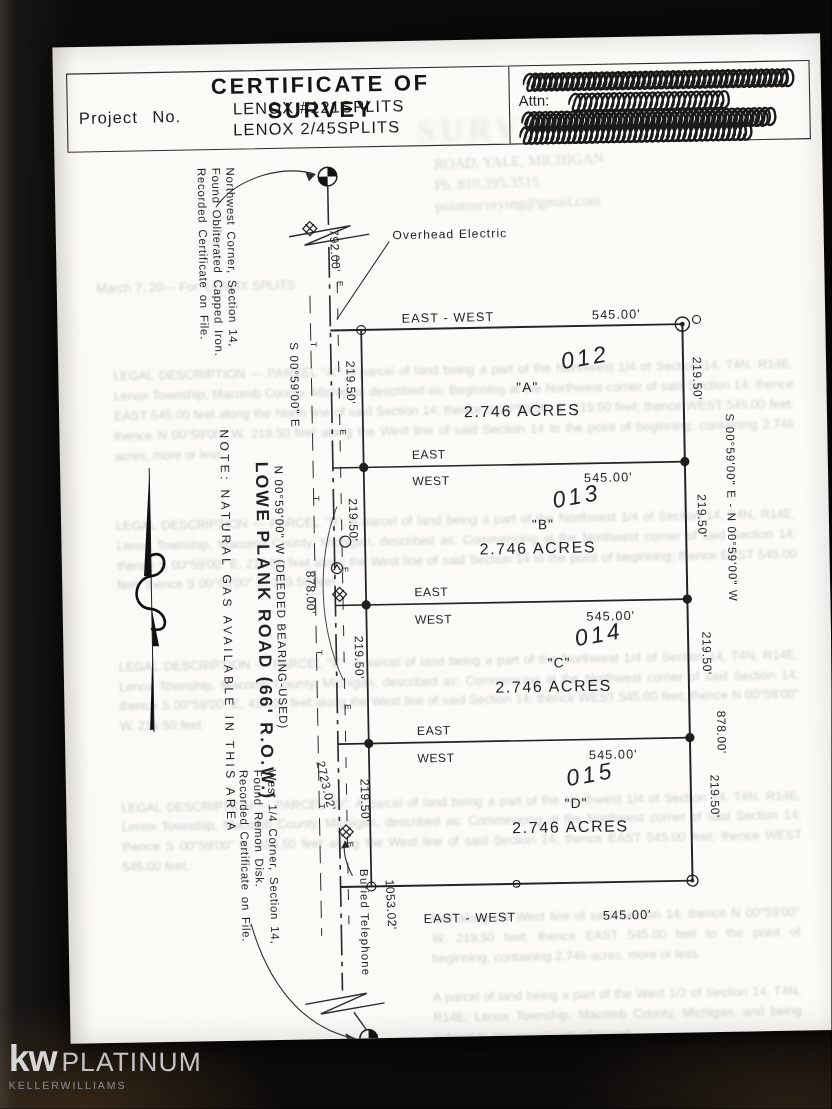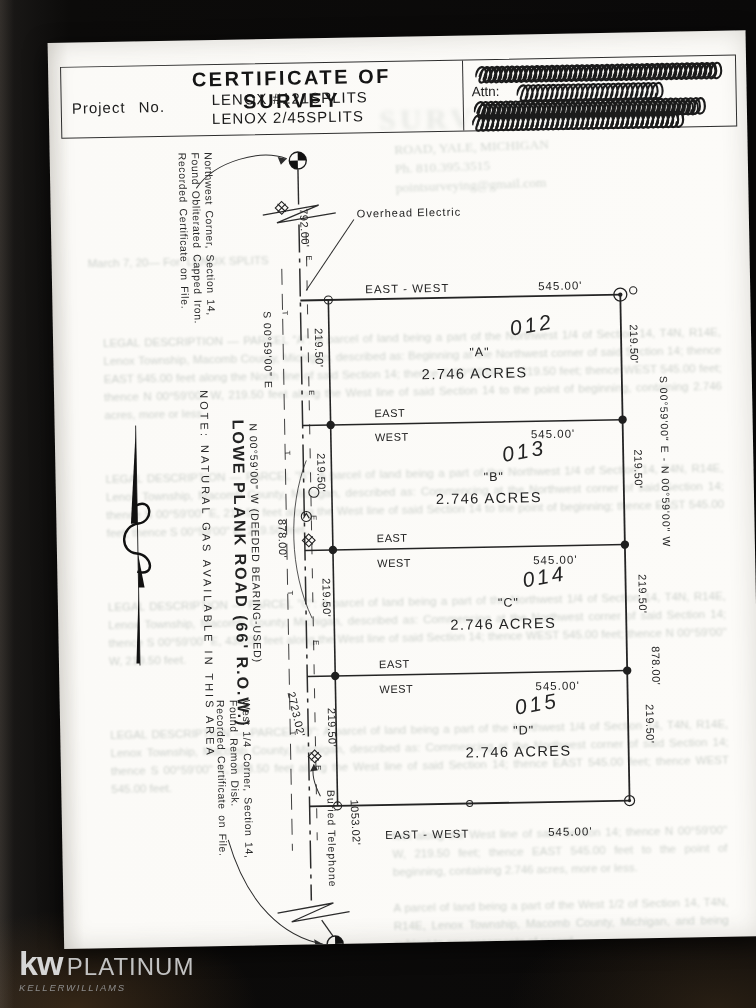--- a/index.html
+++ b/index.html
@@ -48,24 +48,24 @@
   .plat{position:absolute;left:8px;top:112px;width:660px;height:800px;z-index:4;overflow:visible;}
   .plat text{fill:#232323;font-family:"Liberation Sans",sans-serif;}
   .dim{font-size:11px;letter-spacing:.5px;}
   .dim-b{font-size:11.5px;letter-spacing:1px;}
   .bear{font-size:10.5px;letter-spacing:1px;}
   .tick{font-size:7.5px;fill:#3a3a3a;}
   .hand{font-family:"DejaVu Sans",sans-serif;font-style:italic;font-size:21px;fill:#1c1c1c;letter-spacing:3px;}
   .pid{font-size:12.5px;letter-spacing:1px;}
   .pacres{font-size:14.5px;letter-spacing:1.5px;}
   
-  .logo{position:absolute;left:8px;top:946px;z-index:9;line-height:1;margin-left:11px;}
+  .logo{position:absolute;left:8px;top:946px;z-index:9;line-height:1;}
   .logo .kw{font-size:34px;font-weight:800;color:#d6d6d6;letter-spacing:-1px;}
   .logo .plat-name{font-size:24px;font-weight:400;color:#c2c2c2;letter-spacing:1px;}
-  .logo .sub{font-size:9.5px;color:#8d8d8d;letter-spacing:1.8px;margin-top:3px;font-style:italic;}
+  .logo .sub{font-size:9.5px;color:#8d8d8d;letter-spacing:1.8px;margin-top:3px;}
 </style>
 </head>
 <body>
 
 <div class="photo">
   <div class="frame-sheen"></div>
 
   <div class="paper">
 
     <div class="ghost ghost-big">SURVEYING</div>

